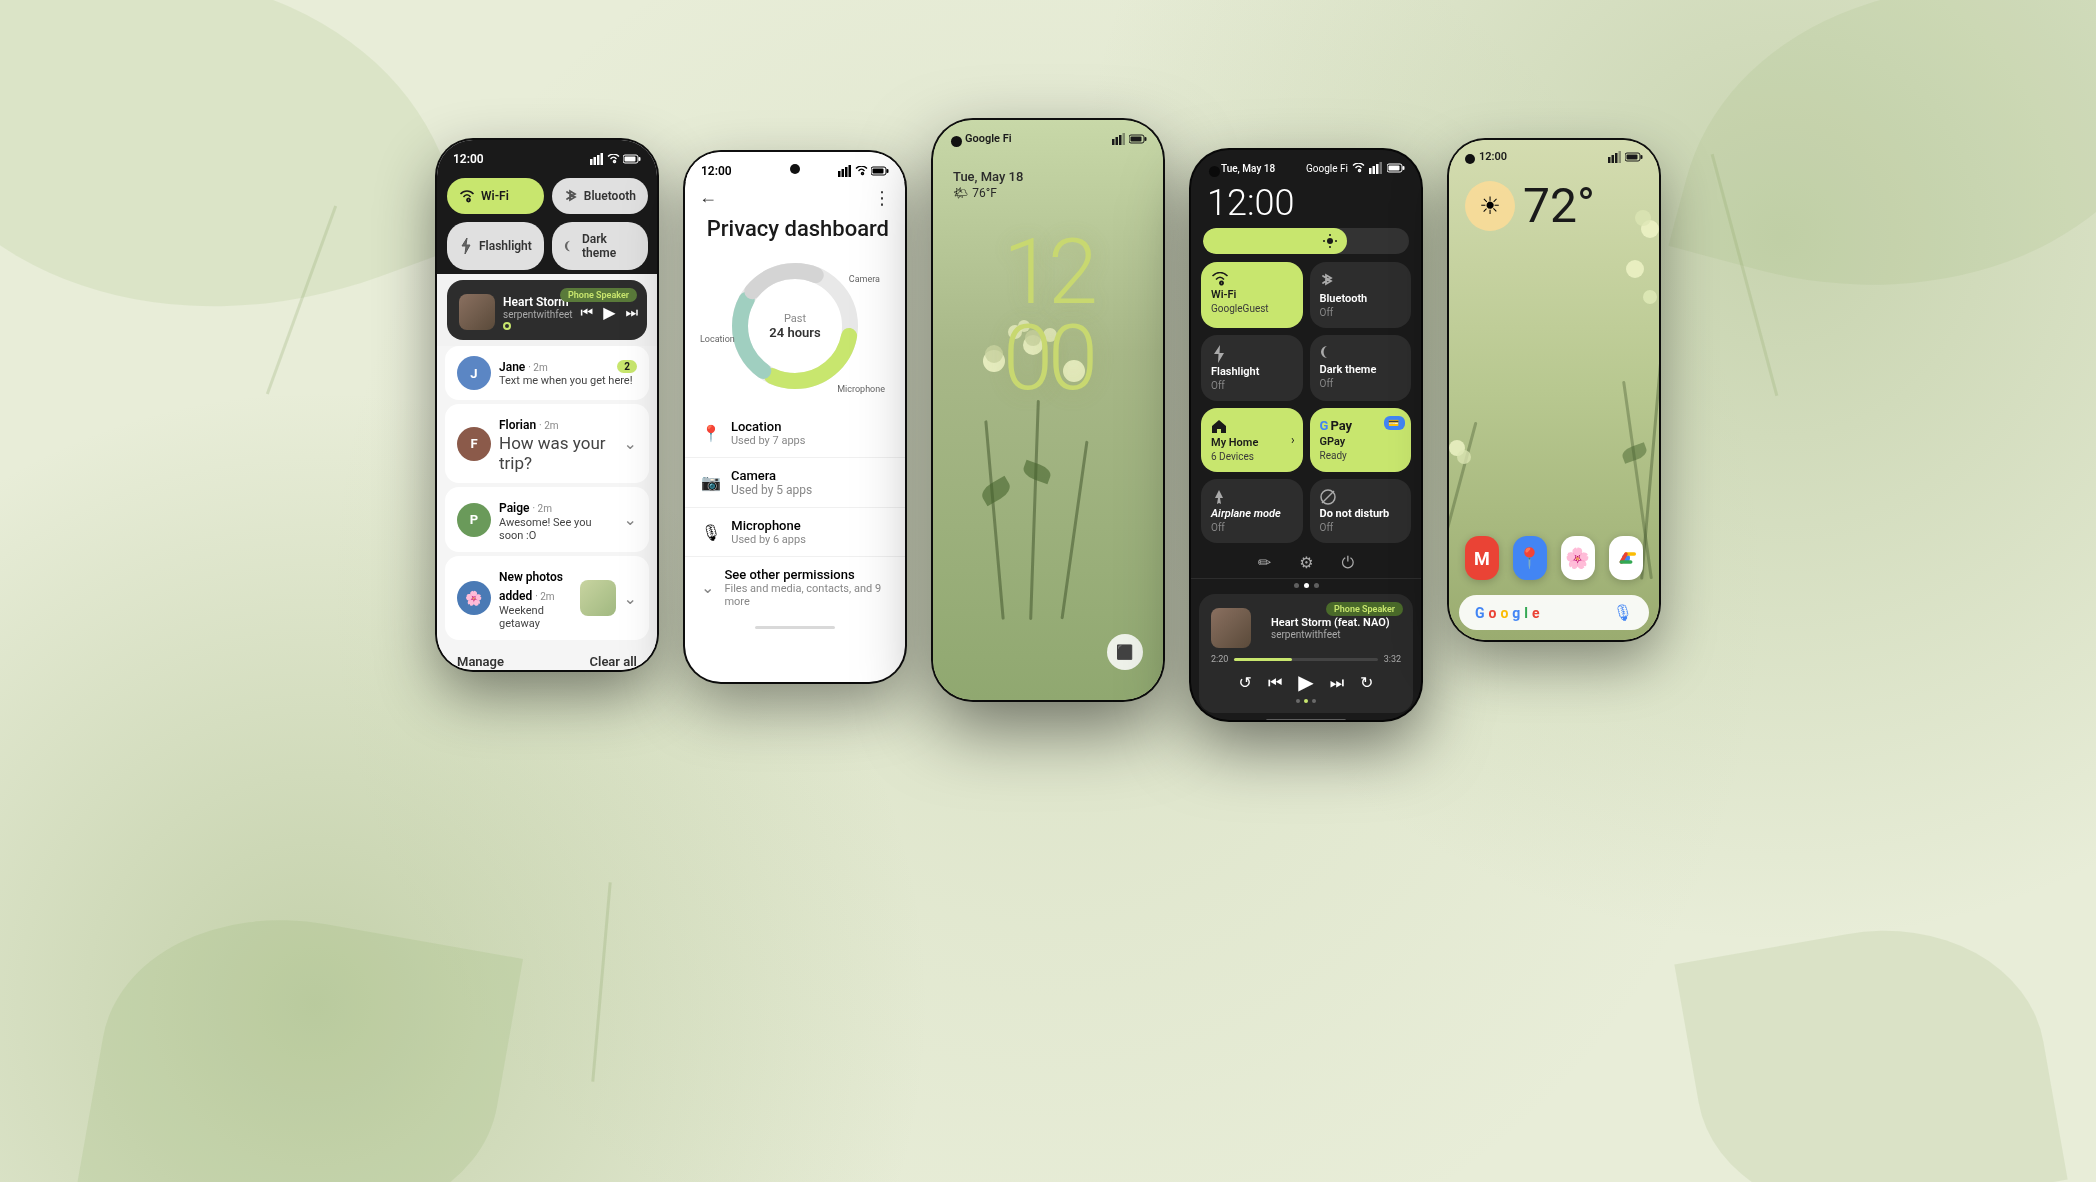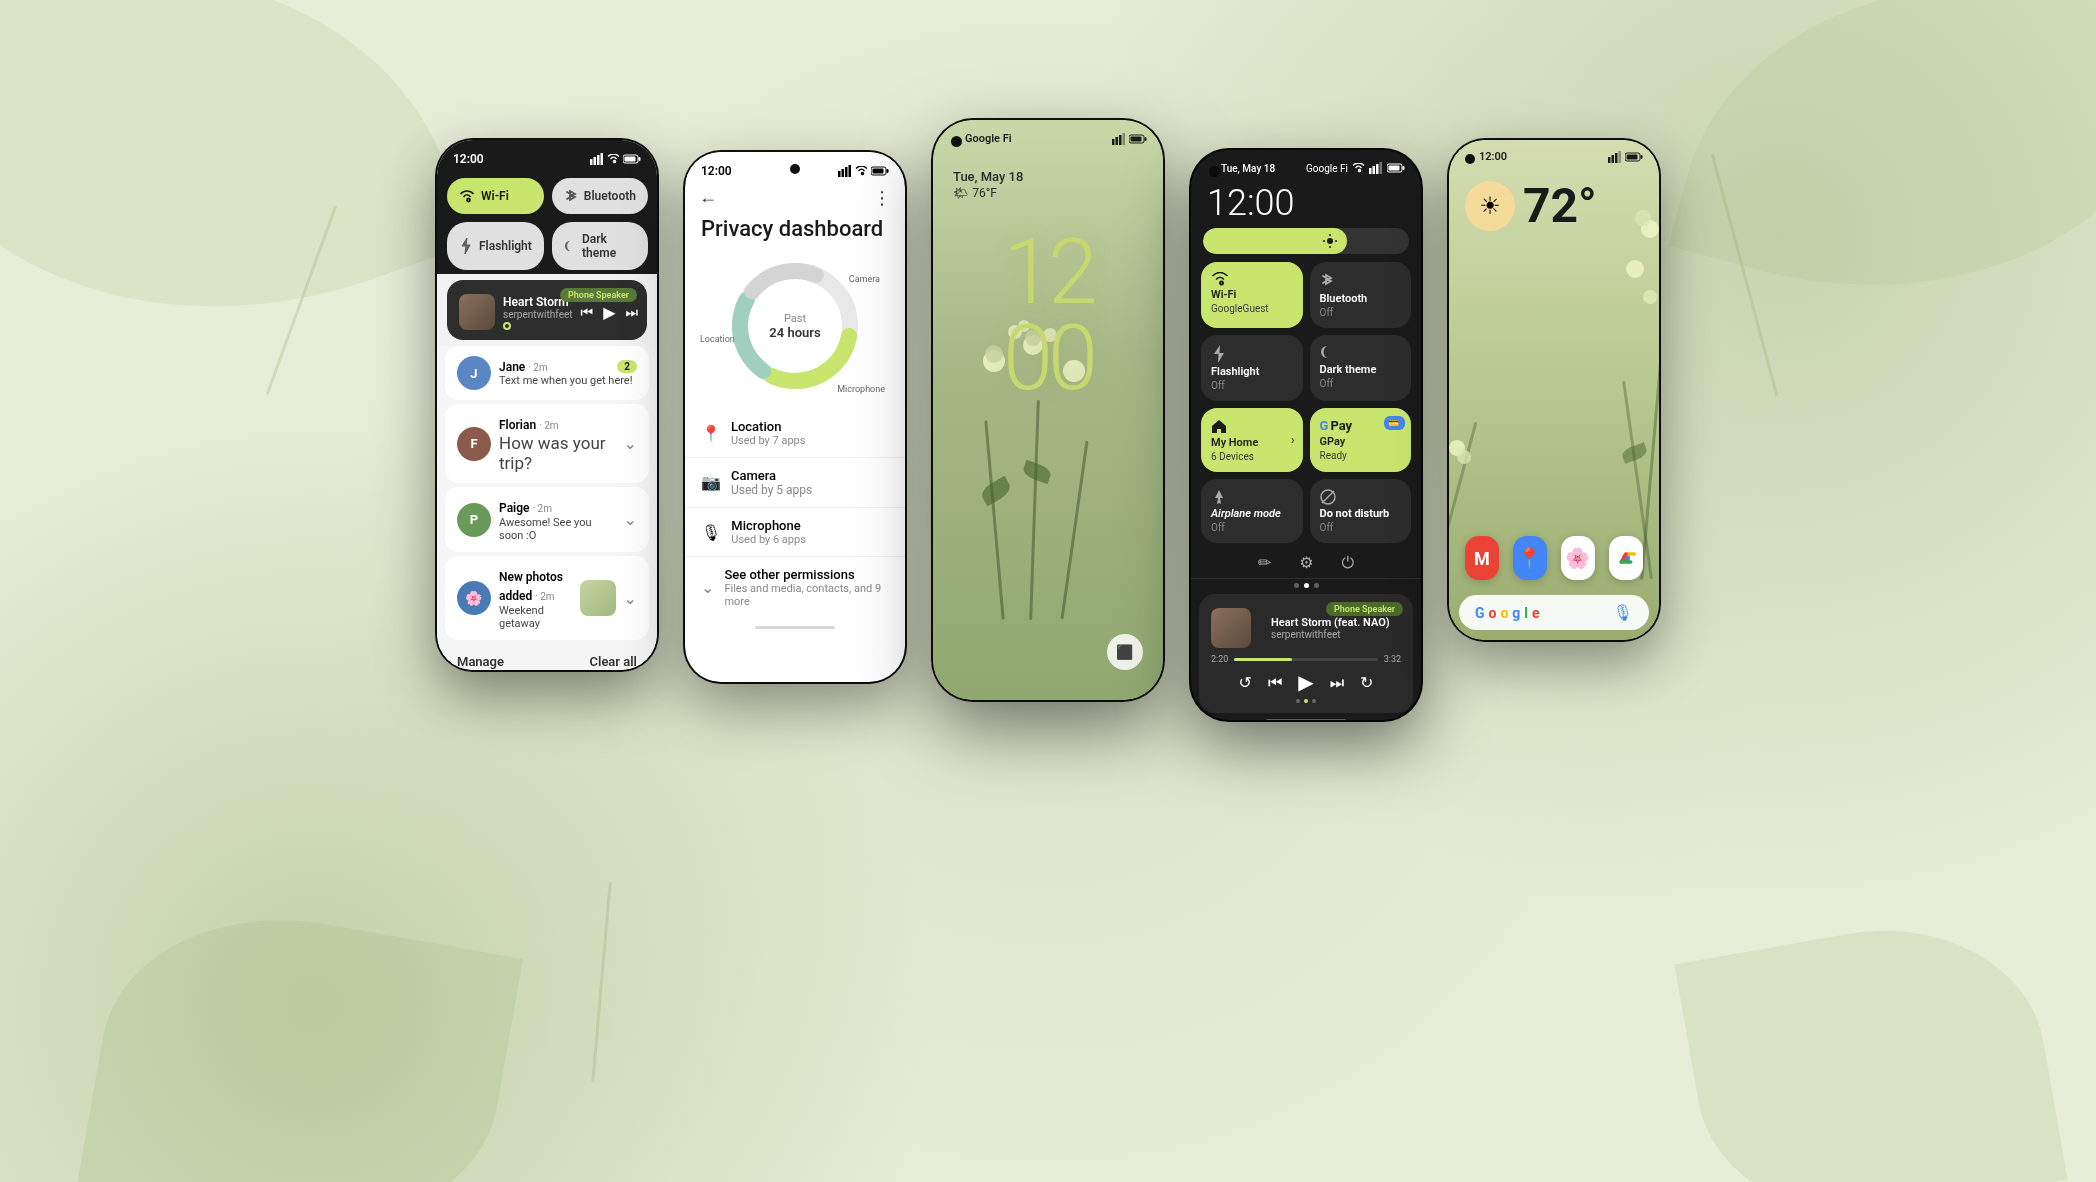--- a/index.html
+++ b/index.html
@@ -273,21 +273,21 @@
             </svg>
         </div>
       </div>
 
       <div style="display:flex;justify-content:space-between;align-items:center;padding:4px 14px 8px;">
         <span style="font-size:18px;color:#333;">←</span>
         <span style="font-size:18px;color:#333;">⋮</span>
       </div>
 
       <div style="padding:0 16px 10px;">
-        <h2 style="font-size:22px;font-weight:500;color:#1a1a1a;">Privacy dashboard</h2>
+        <h2 style="font-size:22px;font-weight:500;color:#1a1a1a;text-align:right;">Privacy dashboard</h2>
       </div>
 
       <div style="position:relative;width:150px;height:150px;margin:0 auto 8px;">
         <svg width="150" height="150" viewBox="0 0 150 150">
 
           <circle cx="75" cy="75" r="55" fill="none" stroke="#e8e8e8" stroke-width="16"></circle>
 
           <circle cx="75" cy="75" r="55" fill="none" stroke="#c8e66e" stroke-width="16" stroke-dasharray="100 246" stroke-dashoffset="-10" stroke-linecap="round"></circle>
 
           <circle cx="75" cy="75" r="55" fill="none" stroke="#a0cfc0" stroke-width="16" stroke-dasharray="80 266" stroke-dashoffset="-120" stroke-linecap="round"></circle>
@@ -610,21 +610,21 @@
               <rect x="15.5" y="3" width="2" height="4" rx="1" fill="#1a1a1a"></rect>
               <rect x="1.5" y="2.5" width="11" height="5" rx="1" fill="#1a1a1a"></rect>
             </svg>
         </div>
       </div>
 
 
       <div style="position:relative;z-index:5;padding:10px 16px;">
         <div style="display:flex;align-items:center;gap:8px;">
           <div style="width:50px;height:50px;background:rgba(255,220,150,0.8);border-radius:50%;display:flex;align-items:center;justify-content:center;font-size:24px;">☀</div>
-          <div style="font-size:48px;font-weight:700;color:#1a1a1a;">72°</div>
+          <div style="font-size:48px;font-weight:400;color:#1a1a1a;">72°</div>
         </div>
       </div>
 
       <div style="position:absolute;bottom:50px;left:0;right:0;z-index:5;">
         <div style="display:flex;justify-content:center;gap:14px;padding:10px 16px;">
           <div style="width:44px;height:44px;border-radius:14px;background:#EA4335;display:flex;align-items:center;justify-content:center;font-size:18px;font-weight:700;color:#fff;box-shadow:0 2px 8px rgba(0,0,0,0.2);">M</div>
           <div style="width:44px;height:44px;border-radius:14px;background:#4285F4;display:flex;align-items:center;justify-content:center;font-size:20px;box-shadow:0 2px 8px rgba(0,0,0,0.2);">📍</div>
           <div style="width:44px;height:44px;border-radius:14px;background:#fff;display:flex;align-items:center;justify-content:center;font-size:20px;box-shadow:0 2px 8px rgba(0,0,0,0.2);">🌸</div>
           <div style="width:44px;height:44px;border-radius:14px;background:#fff;display:flex;align-items:center;justify-content:center;font-size:20px;box-shadow:0 2px 8px rgba(0,0,0,0.2);">
             <svg width="24" height="24" viewBox="0 0 24 24">

